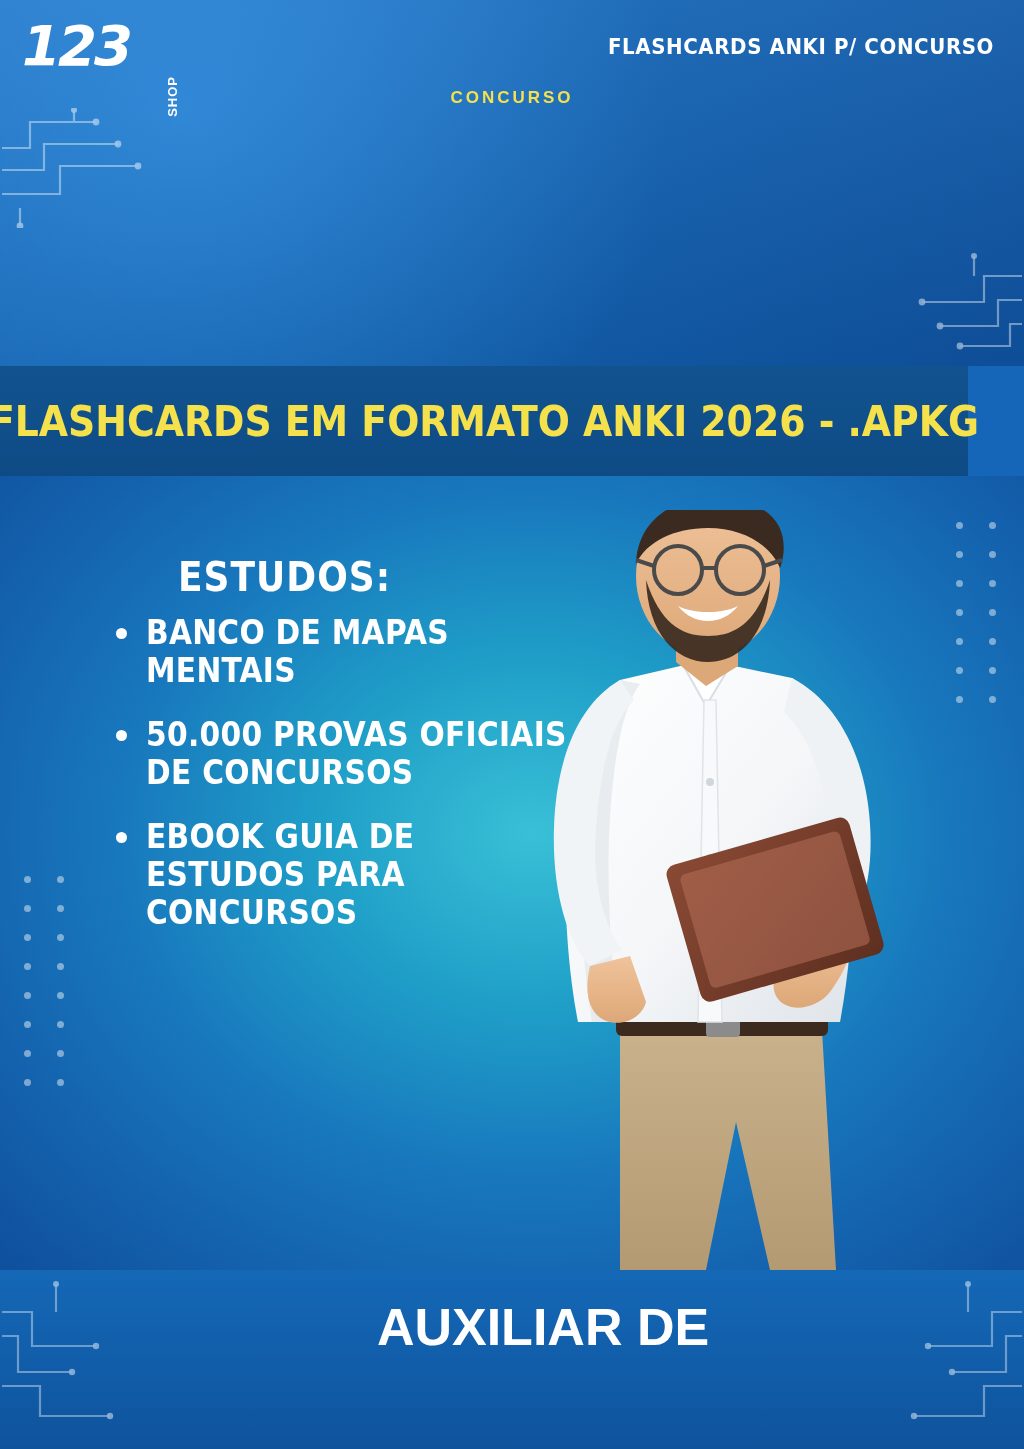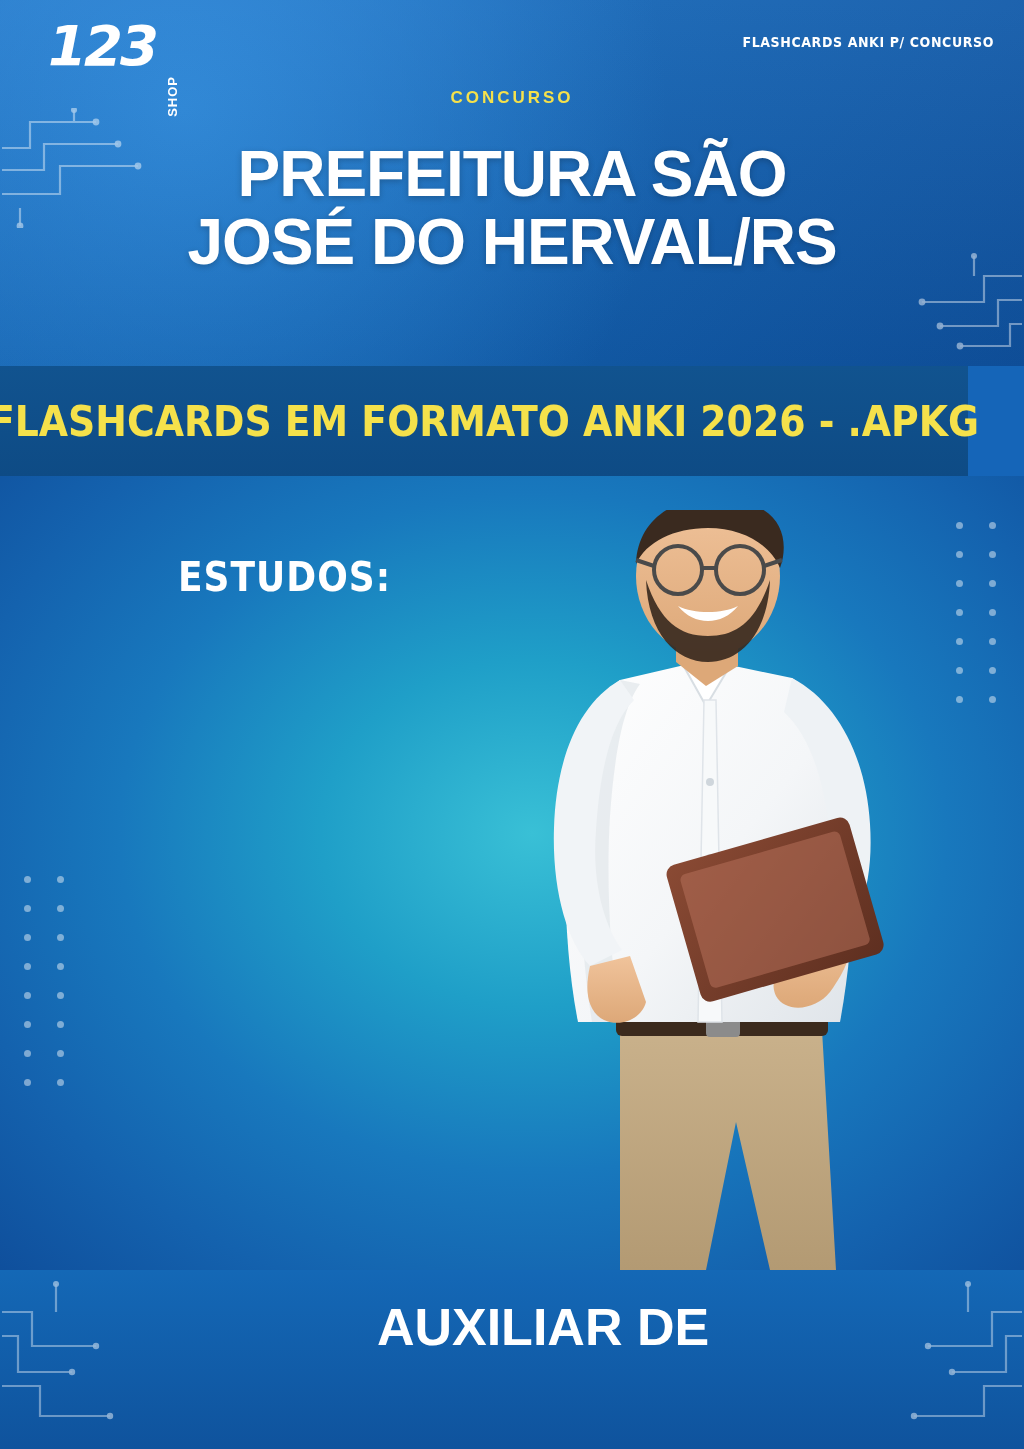--- a/index.html
+++ b/index.html
@@ -35,21 +35,20 @@
     inset: 0;
     background: linear-gradient(180deg, rgba(255,255,255,0.05), rgba(0,0,0,0.06));
   }
 
   
   .logo {
     position: absolute;
     left: 22px; top: 18px;
     width: 160px; height: 62px;
     z-index: 6;
-    text-align: center;
   }
   .logo .num {
     font-family: "DejaVu Sans", sans-serif;
     font-weight: 700;
     font-size: 56px;
     letter-spacing: -3px;
     color: #ffffff;
     line-height: 56px;
     font-style: italic;
   }
@@ -62,21 +61,21 @@
     color: #ffffff;
     transform: rotate(-90deg) translateX(2px);
     transform-origin: right bottom;
   }
 
   .top-right-label {
     position: absolute;
     right: 30px; top: 34px;
     font-family: "DejaVu Sans Condensed", "Liberation Sans Narrow", "Liberation Sans", sans-serif;
     font-weight: 700;
-    font-size: 14px;
+    font-size: 22px;
     letter-spacing: 0.6px;
     color: #ffffff;
     z-index: 6;
     text-transform: uppercase;
   }
 
   .kicker {
     position: absolute;
     top: 88px; left: 0; width: 100%;
     text-align: center;
@@ -278,24 +277,20 @@
     </svg>
 
     <div class="logo">
       <div class="num">123</div>
       <div class="shop">SHOP</div>
     </div>
 
     <div class="top-right-label">FLASHCARDS ANKI P/ CONCURSO</div>
     <div class="kicker">CONCURSO</div>
 
-    <div class="headline">
-      <span class="l1">PREFEITURA SÃO</span>
-      <span class="l2">JOSÉ DO HERVAL/RS</span>
-    </div>
   </div>
 
   <div class="band2">
     <span>FLASHCARDS EM FORMATO ANKI 2026 - .APKG</span>
   </div>
 
   <div class="middle">
 
     <div class="dots right">
       <i></i>
@@ -327,20 +322,25 @@
         <i></i>
         <i></i>
         <i></i>
         <i></i>
         <i></i>
         <i></i>
     </div>
 
     <div class="brindes-title">ESTUDOS:</div>
 
+    <ul class="bullets">
+      <li>BANCO DE MAPAS MENTAIS</li>
+      <li>50.000 PROVAS OFICIAIS DE CONCURSOS</li>
+      <li>EBOOK GUIA DE ESTUDOS PARA CONCURSOS</li>
+    </ul>
 
     <svg class="person" viewBox="0 0 520 760">
       <defs>
         <linearGradient id="shirt" x1="0" y1="0" x2="1" y2="1">
           <stop offset="0" stop-color="#ffffff"></stop>
           <stop offset="0.55" stop-color="#f4f6f8"></stop>
           <stop offset="1" stop-color="#dfe4e9"></stop>
         </linearGradient>
         <linearGradient id="pants" x1="0" y1="0" x2="0" y2="1">
           <stop offset="0" stop-color="#c9b18b"></stop>

